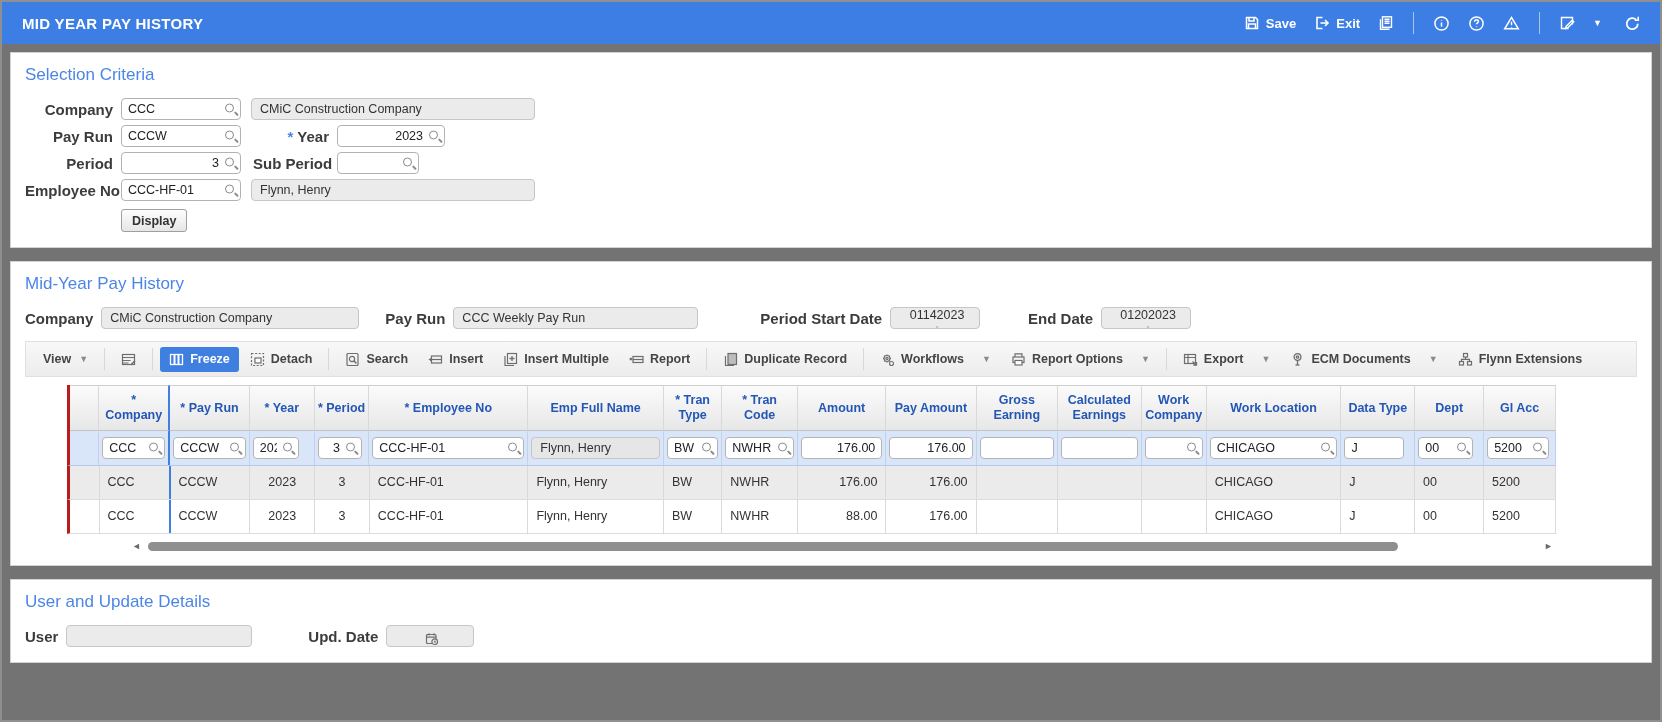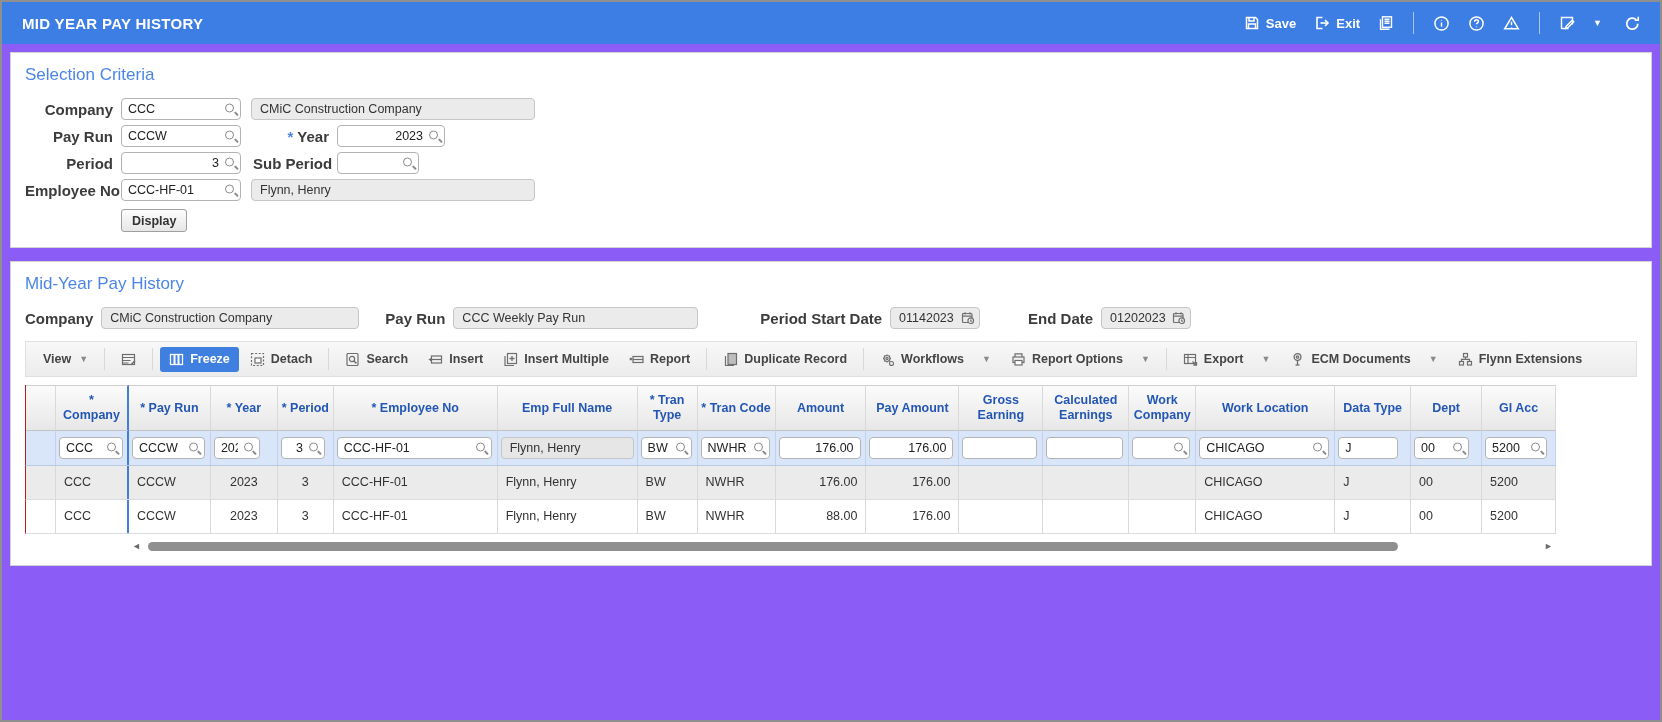--- a/index.html
+++ b/index.html
@@ -1,16 +1,16 @@
 <!DOCTYPE html>
 <html><head>
 <meta charset="utf-8">
 <style>
   html,body{margin:0;padding:0;background:#cfcfcf;font-family:"Liberation Sans",sans-serif;}
-  .window{width:1662px;height:722px;box-sizing:border-box;border:2px solid #8f8f8f;background:#8b5cf6;overflow:hidden;}
+  .window{width:1662px;height:722px;box-sizing:border-box;border:2px solid #8f8f8f;background:#737373;overflow:hidden;}
 
   
   .topbar{height:42px;background:#3c7ee4;display:flex;align-items:center;padding:0 16px 0 20px;}
   .apptitle{flex:1;color:#fff;font-size:15px;font-weight:bold;letter-spacing:.3px;}
   .actions{display:flex;align-items:center;gap:12px;}
   .abtn{display:inline-flex;align-items:center;gap:6px;background:transparent;border:0;color:#fff;
         font-weight:bold;font-size:13px;padding:2px 3px;cursor:pointer;font-family:inherit;}
   .asep{width:1px;height:22px;background:rgba(255,255,255,.55);margin:0 4px;}
   .wcaret{color:#fff;font-size:9px;}
 
@@ -27,41 +27,41 @@
   .txt{height:22px;box-sizing:border-box;border:1px solid #b3b3b3;border-radius:4px;background:#fff;
        font-family:inherit;font-size:12.5px;color:#222;padding:0 6px;}
   .ra{text-align:right;}
   .lk{position:relative;display:inline-flex;align-items:center;}
   .lk .txt{padding-right:21px;width:100%;}
   .mag{position:absolute;right:4px;top:50%;width:13px;height:13px;transform:translateY(-50%);}
   .mag::before{content:"";position:absolute;left:1px;top:1px;width:7px;height:7px;border:1.6px solid #8a8a8a;border-radius:50%;}
   .mag::after{content:"";position:absolute;left:9.5px;top:9.5px;width:4.5px;height:1.8px;background:#8a8a8a;transform:rotate(45deg);border-radius:1px;}
   .ro{height:22px;box-sizing:border-box;background:#ebebeb;border:1px solid #c6c6c6;border-radius:4px;
       display:inline-flex;align-items:center;padding:0 8px;font-size:12.5px;color:#333;overflow:hidden;white-space:nowrap;}
-  .date{justify-content:space-between;padding-right:4px;gap:4px;}
+  .date{justify-content:space-between;padding-right:4px;gap:4px;flex-direction:column;}
   .btn{height:23px;box-sizing:border-box;background:linear-gradient(#fdfdfd,#e6e6e6);border:1px solid #9f9f9f;
        border-radius:3px;font-family:inherit;font-size:12.5px;font-weight:bold;color:#333;padding:0 10px;cursor:pointer;}
 
   
   .mrow{display:flex;align-items:center;margin-bottom:12px;}
   .mrow .flabel{margin-right:8px;}
 
   
   .tbar{display:flex;align-items:center;height:34px;background:linear-gradient(#f8f8f8,#ececec);
         border:1px solid #e0e0e0;padding:0 8px;gap:2px;}
   .titem{display:inline-flex;align-items:center;gap:6px;font-size:12.5px;font-weight:bold;color:#454545;
          padding:5px 9px;background:none;border:0;cursor:pointer;font-family:inherit;white-space:nowrap;}
   .titem.active{background:#3f7fe0;color:#fff;border-radius:3px;}
   .tsep{width:1px;height:22px;background:#d8d8d8;margin:0 5px;}
   .tcaret{color:#8a8a8a;font-size:9px;margin-left:12px;}
   .ticon{flex:0 0 auto;}
 
   
   #grid{margin-top:8px;font-size:12.5px;color:#333;}
-  .grow{display:flex;border-left:1px solid #b91c1c;}
+  .grow{display:flex;border-left:3px solid #b91c1c;margin-left:42px;}
   .gcell{box-sizing:border-box;border-right:1px solid #d9d9d9;display:flex;align-items:center;overflow:hidden;}
   .ghead .gcell{justify-content:center;text-align:center;color:#2457b5;font-weight:bold;
         background:linear-gradient(#fbfbfb,#e7e7e7);border-top:1px solid #cfcfcf;border-bottom:1px solid #c4c4c4;
         height:46px;padding:2px 3px;line-height:1.2;}
   .fedge{border-right:2px solid #3f7fe0 !important;}
   .gedit{background:#d9e5f8;height:34px;border-bottom:1px solid #b9c8e4;}
   .gedit .gcell{border-right-color:#c4d1ea;padding:0 3px;}
   .gedit .ro{background:#e6e6e6;}
   .gdata{height:33px;border-bottom:1px solid #dcdcdc;background:#fff;}
   .gdata .gcell{padding:0 8px;display:block;line-height:33px;white-space:nowrap;}
@@ -513,14 +513,31 @@
     <div class="scrollrow" style="width:1531px">
       <div style="width:104px"></div>
       <span class="sarrow">◄</span>
       <div class="strack">
         <div class="sthumb"></div>
       </div>
       <span class="sarrow">►</span>
     </div>
   </div>
 
+  <div class="panel">
+    <div class="h2">User and Update Details</div>
+    <div class="frow">
+      <span class="flabel">User</span>
+      <span class="ro" style="width:186px"></span>
+      <span class="flabel" style="margin-left:56px">Upd. Date</span>
+      <span class="ro date" style="width:88px">
+        <span></span>
+        <svg width="14" height="14" viewBox="0 0 14 14" fill="none" stroke="#6f6f6f" stroke-width="1.2">
+            <rect x="1.5" y="2.5" width="9.5" height="9" rx="1"></rect>
+            <path d="M4 1.2v2.4M9 1.2v2.4M1.5 5.2h9.5"></path>
+            <circle cx="9.7" cy="9.7" r="2.8" fill="#ebebeb"></circle>
+            <path d="M9.7 8.4v1.4l1 .6"></path>
+          </svg>
+      </span>
+    </div>
+  </div>
 
 </div>
 
 </body></html>

